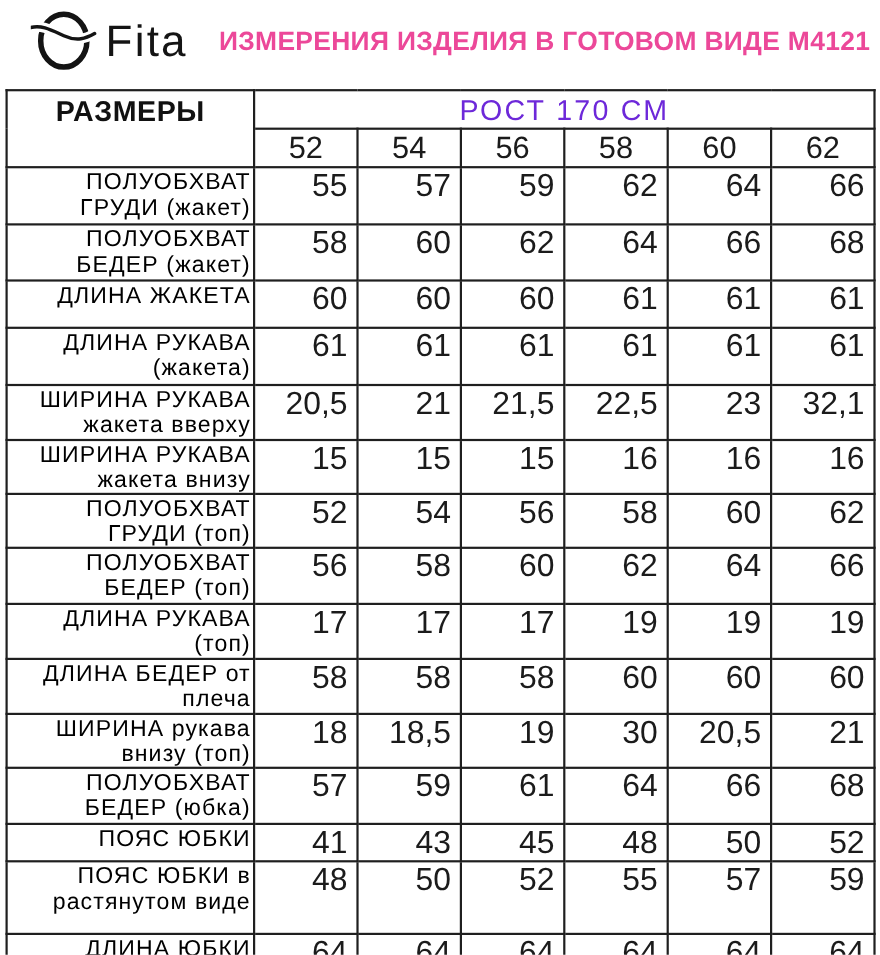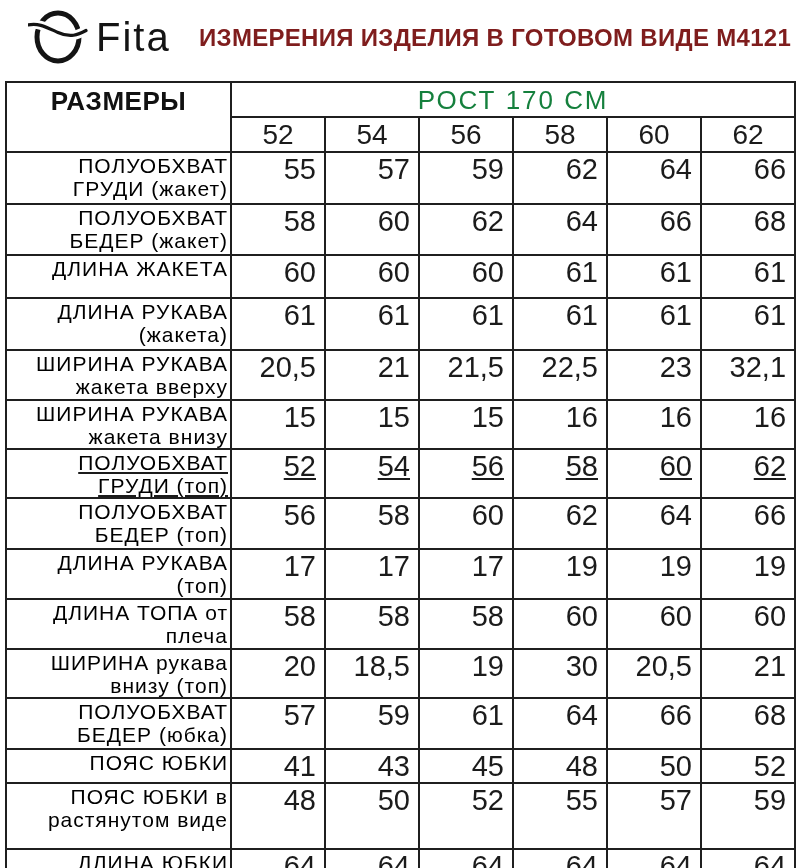--- a/index.html
+++ b/index.html
@@ -10,21 +10,21 @@
     color:#1b1b1b;
     font-family:"Liberation Sans", sans-serif;
     overflow:hidden;
   }
 
   
   .logo { position:absolute; left:0; top:4px; width:160px; height:62px;padding-left:28px; }
   .page-title {
     position:absolute; left:199px; top:24px;
     font-size:24px; font-weight:bold; letter-spacing:0.3px;
-    white-space:nowrap; color:#7f1d1d;
+    white-space:nowrap; color:#ec4899;
   }
 
   
   table.size-table {
     position:absolute; left:5px; top:81px;
     width:790px;
     border-collapse:collapse;
     table-layout:fixed;
   }
   .size-table td, .size-table th {
@@ -34,21 +34,21 @@
   }
   col.c-label { width:225px; }
   col.c-size  { width:94px; }
 
   th.corner {
     font-size:26px; font-weight:bold; letter-spacing:0.5px;
     text-align:center; padding-top:3px; color:#111;
   }
   th.group {
     font-size:26px; font-weight:normal; letter-spacing:2px;
-    text-align:center; padding-top:2px; color:#15803d;
+    text-align:center; padding-top:2px; color:#6d28d9;
   }
   thead tr.r-group { height:30px;padding-left:28px; }
   thead tr.r-sizes { height:32px; }
   td.size-head {
     font-size:28px; font-weight:normal; text-align:center;
     padding-top:1px; color:#1b1b1b;
   }
 
   td.label {
     font-size:21px; line-height:23px; letter-spacing:1px;
@@ -59,21 +59,21 @@
     text-align:right; padding:1px 8px 0 0; color:#1b1b1b;
     white-space:nowrap;
   }
 
   tbody tr:nth-child(1)  { height:52px; }
   tbody tr:nth-child(2)  { height:51px; }
   tbody tr:nth-child(3)  { height:43px; }
   tbody tr:nth-child(4)  { height:52px; }
   tbody tr:nth-child(5)  { height:50px; }
   tbody tr:nth-child(6)  { height:49px; }
-  tbody tr:nth-child(7)  { height:49px;text-decoration:underline; }
+  tbody tr:nth-child(7)  { height:49px; }
   tbody tr:nth-child(8)  { height:51px; }
   tbody tr:nth-child(9)  { height:50px; }
   tbody tr:nth-child(10) { height:50px; }
   tbody tr:nth-child(11) { height:49px; }
   tbody tr:nth-child(12) { height:51px; }
   tbody tr:nth-child(13) { height:30px; }
   tbody tr:nth-child(14) { height:66px; }
   tbody tr:nth-child(15) { height:27px; }
 </style>
 </head>
@@ -189,31 +189,31 @@
       <tr>
         <td class="label">ДЛИНА РУКАВА (топ)</td>
         <td class="val">17</td>
         <td class="val">17</td>
         <td class="val">17</td>
         <td class="val">19</td>
         <td class="val">19</td>
         <td class="val">19</td>
       </tr>
       <tr>
-        <td class="label">ДЛИНА ТОПА от плеча</td>
+        <td class="label">ДЛИНА БЕДЕР от плеча</td>
         <td class="val">58</td>
         <td class="val">58</td>
         <td class="val">58</td>
         <td class="val">60</td>
         <td class="val">60</td>
         <td class="val">60</td>
       </tr>
       <tr>
         <td class="label">ШИРИНА рукава внизу (топ)</td>
-        <td class="val">20</td>
+        <td class="val">18</td>
         <td class="val">18,5</td>
         <td class="val">19</td>
         <td class="val">30</td>
         <td class="val">20,5</td>
         <td class="val">21</td>
       </tr>
       <tr>
         <td class="label">ПОЛУОБХВАТ БЕДЕР (юбка)</td>
         <td class="val">57</td>
         <td class="val">59</td>

